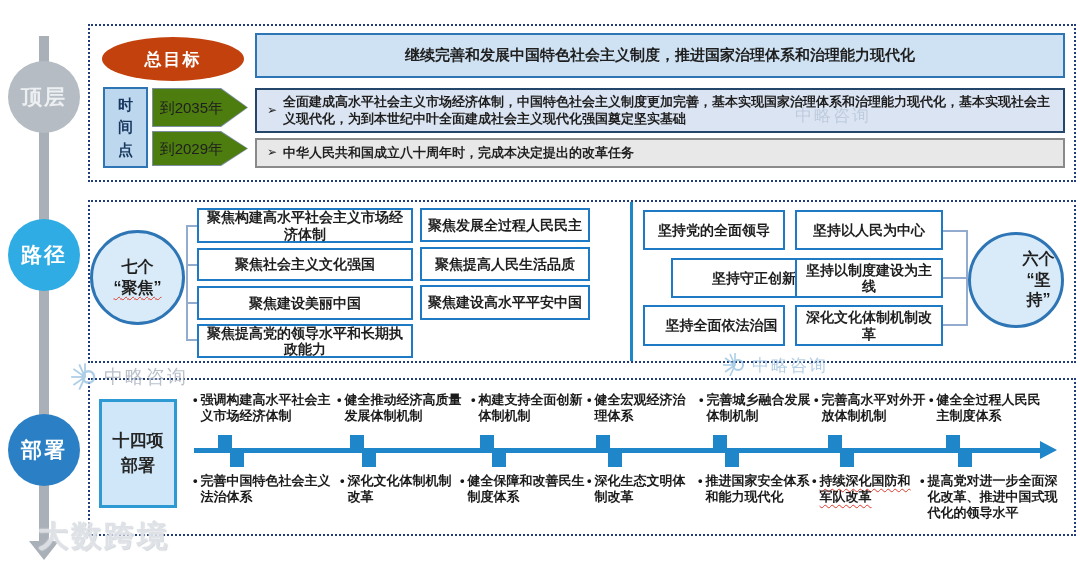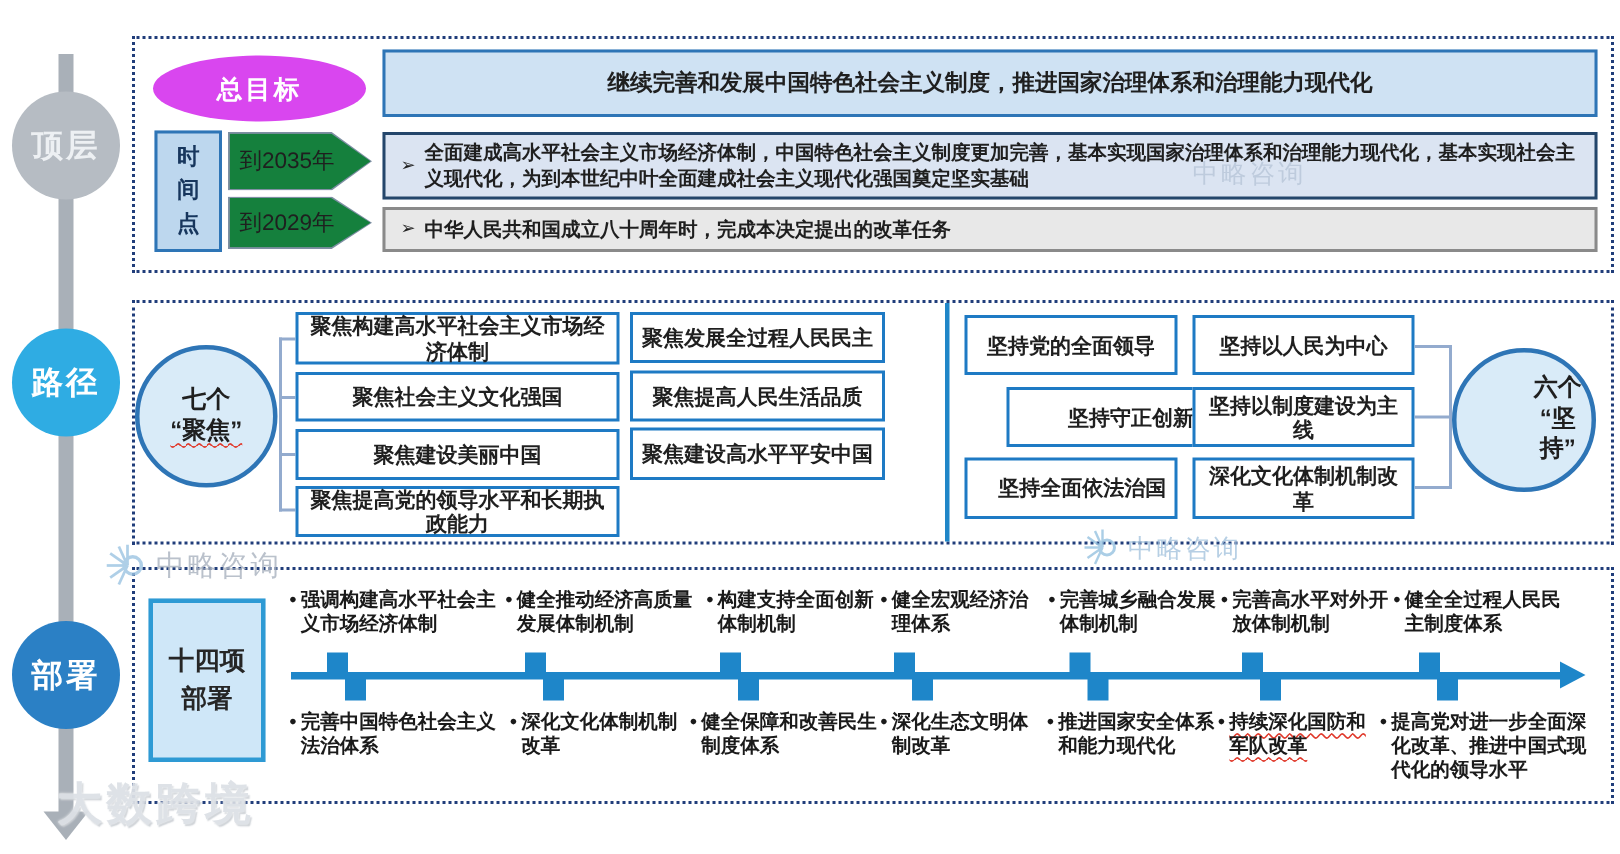--- a/index.html
+++ b/index.html
@@ -21,28 +21,28 @@
   .stage-deploy { left:8px; top:414px; background:#2b80c5; }
 
   
   .section { border:2px dotted #203d7a; background:#ffffff; }
   .sec-top { left:88px; top:24px; width:988px; height:158px; }
   .sec-mid { left:88px; top:200px; width:988px; height:163px; }
   .sec-bot { left:88px; top:378px; width:988px; height:158px; }
 
   
   .goal-ellipse { left:12px; top:11px; width:142px; height:44px; border-radius:50%;
-    background:#d946ef; color:#ffffff; font-weight:bold; font-size:17px; letter-spacing:2px; }
+    background:#c2410c; color:#ffffff; font-weight:bold; font-size:17px; letter-spacing:2px; }
   .goal-box { left:165px; top:7px; width:810px; height:45px; background:#cfe2f3;
     border:2px solid #2e75b6; font-weight:bold; font-size:15px; color:#1f1f1f; }
   .timepoint { left:13px; top:61px; width:45px; height:81px; background:#bdd7ee;
     border:2px solid #2e75b6; color:#17365d; font-weight:bold; font-size:15px; line-height:1.5; }
   .pennant-outer { background:#7e8fa3; }
   .pennant-outer, .pennant-inner { clip-path:polygon(0 0,72% 0,100% 50%,72% 100%,0 100%); }
-  .pennant-inner { position:absolute; left:1px; top:1px; right:1px; bottom:1px; background:#15803d;
+  .pennant-inner { position:absolute; left:1px; top:1px; right:1px; bottom:1px; background:#4d7c0f;
     display:flex; align-items:center; justify-content:center; text-align:center;
     font-size:15px; color:#1f1f1f; line-height:1.15; padding-right:18%; }
   .pen1 { left:62px; top:62px; width:96px; height:39px; }
   .pen2 { left:62px; top:105px; width:96px; height:35px; }
   .desc { display:flex; align-items:center; gap:6px; padding:3px 10px; font-weight:bold;
     font-size:13px; line-height:1.3; color:#1f1f1f; }
   .desc-2035 { left:165px; top:62px; width:810px; height:45px; background:#dbe4f2; border:2px solid #24466b; }
   .desc-2029 { left:165px; top:112px; width:810px; height:30px; background:#e8e8e8; border:2px solid #8a8a8a; }
   .arrow-bullet { color:#1f1f1f; font-size:12px; flex:0 0 auto; }
 

